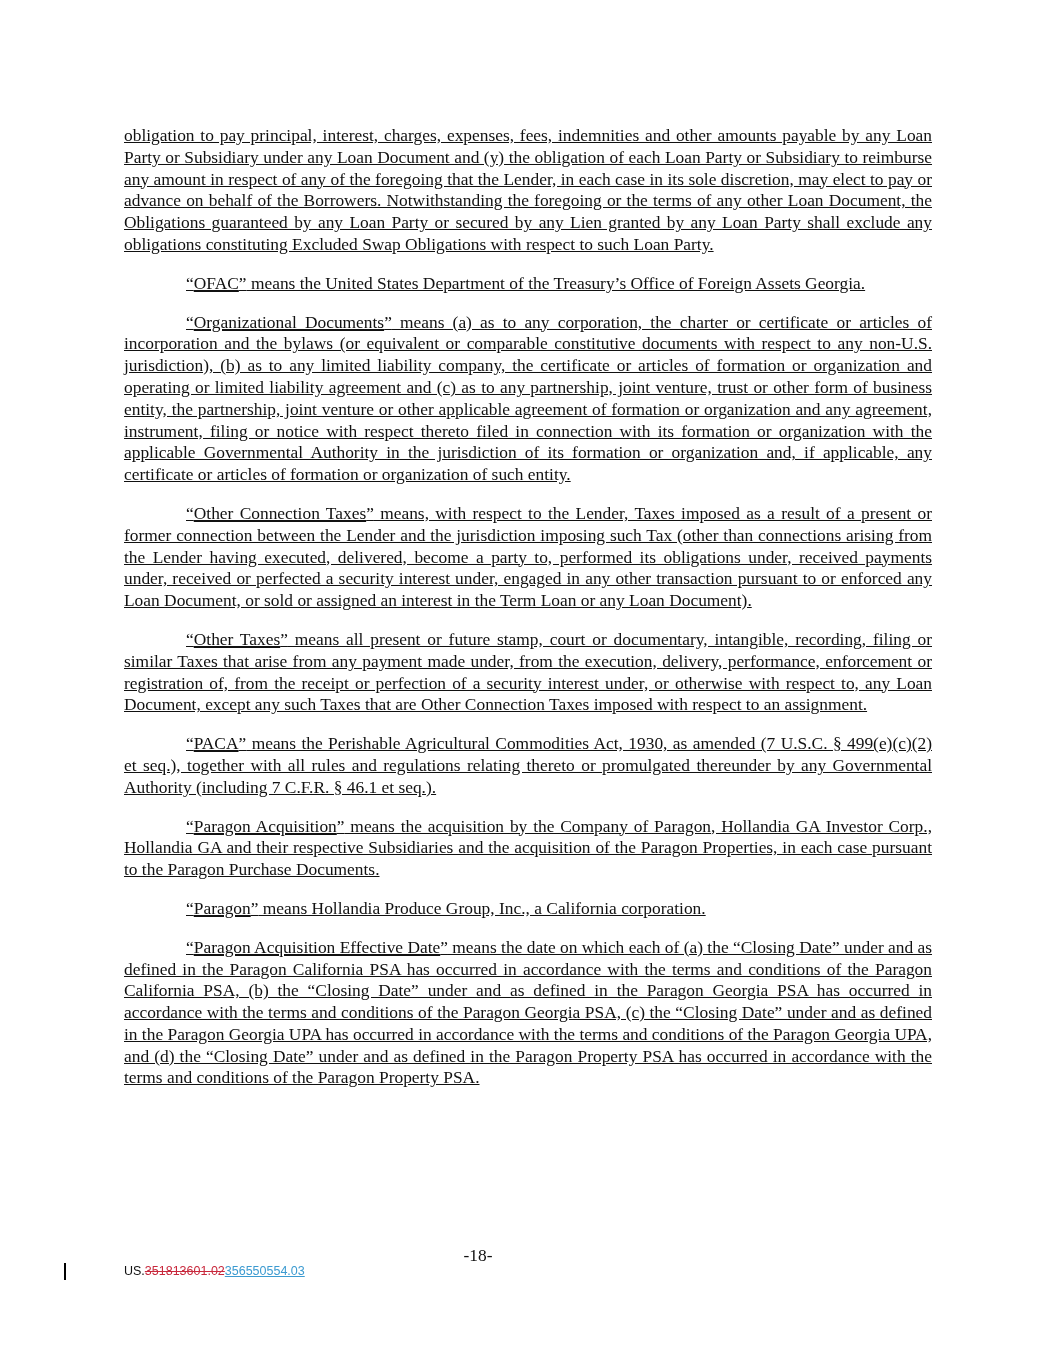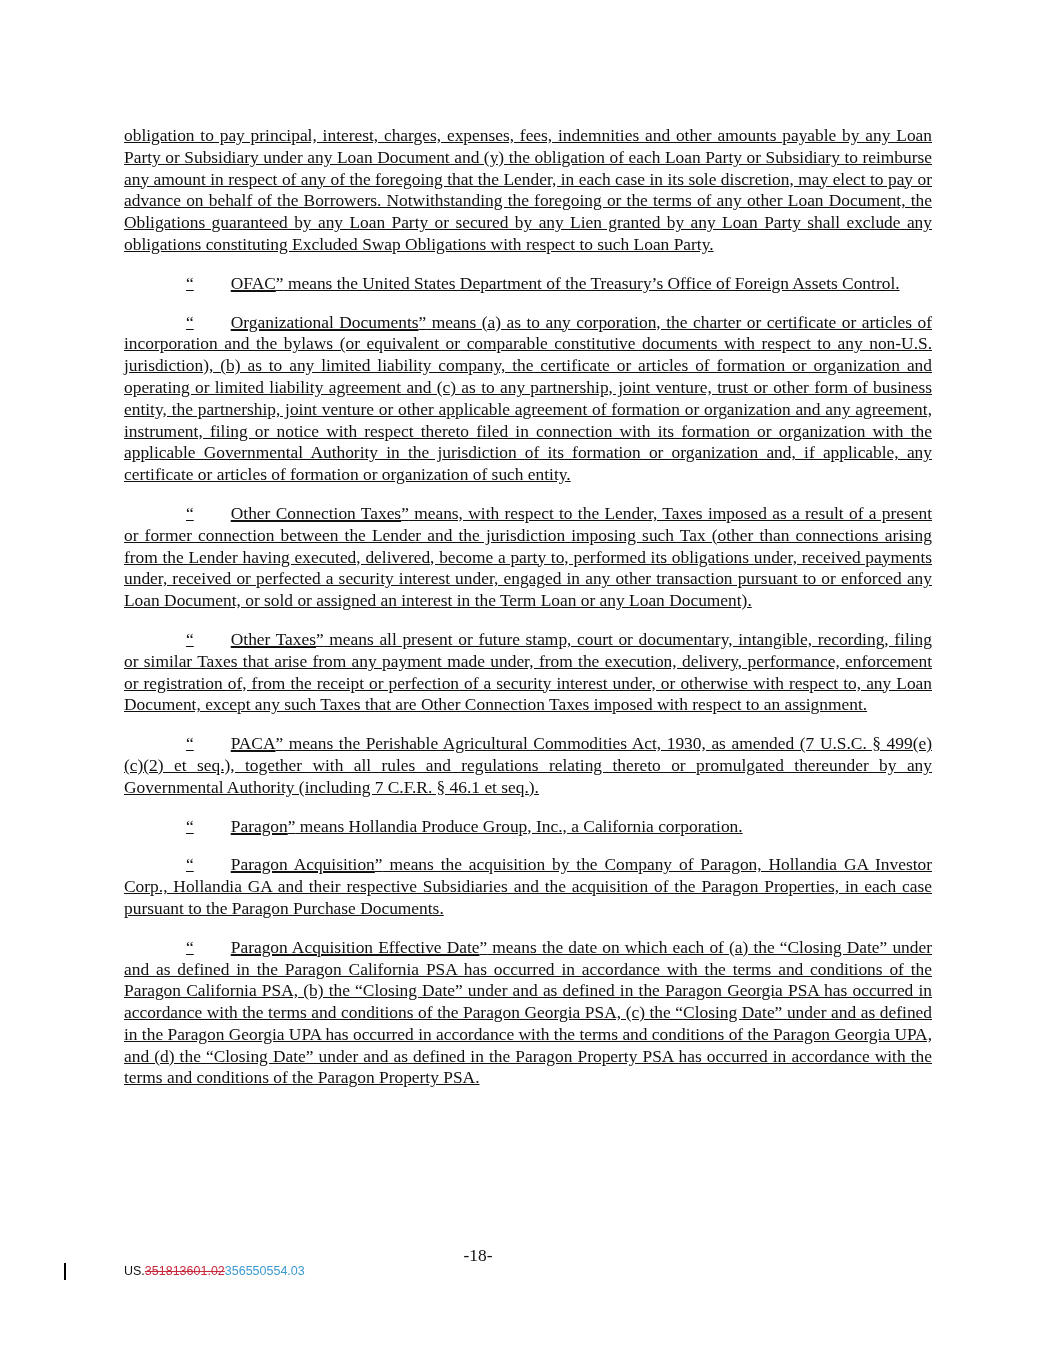--- a/index.html
+++ b/index.html
@@ -29,21 +29,20 @@
       text-align: justify;
       text-align-last: left;
     }
     .para.indent {
       text-indent: 62px;
     }
     .term {
       text-decoration: underline;
       text-underline-offset: 2px;
       text-decoration-thickness: 1px;
-      margin-left: 37px;
     }
     .page-number {
       position: absolute;
       left: 0;
       width: 956px;
       top: 1245px;
       text-align: center;
       font-size: 17.4px;
     }
     .change-bar {
@@ -60,41 +59,42 @@
       top: 1264px;
       font-family: "Liberation Sans", "DejaVu Sans", sans-serif;
       font-size: 12.5px;
       color: #111111;
     }
     .doc-id .deleted {
       text-decoration: line-through;
       margin-top: 19px;
     }
     .doc-id .inserted {
+      text-decoration: underline;
     }
   </style>
 </head>
 <body>
 
 <div class="page-body">
   <p class="para">obligation to pay principal, interest, charges, expenses, fees, indemnities and other amounts payable by any Loan Party or Subsidiary under any Loan Document and (y) the obligation of each Loan Party or Subsidiary to reimburse any amount in respect of any of the foregoing that the Lender, in each case in its sole discretion, may elect to pay or advance on behalf of the Borrowers.  Notwithstanding the foregoing or the terms of any other Loan Document, the Obligations guaranteed by any Loan Party or secured by any Lien granted by any Loan Party shall exclude any obligations constituting Excluded Swap Obligations with respect to such Loan Party.</p>
 
-  <p class="para indent"><span>“</span><span class="term">OFAC</span><span>”</span><span> means the United States Department of the Treasury’s Office of Foreign Assets Control.</span></p>
+  <p class="para indent"><span>“</span><span class="term">OFAC</span><span>”</span><span> means the United States Department of the Treasury’s Office of Foreign Assets Georgia.</span></p>
 
   <p class="para indent"><span>“</span><span class="term">Organizational Documents</span><span>”</span><span> means (a) as to any corporation, the charter or certificate or articles of incorporation and the bylaws (or equivalent or comparable constitutive documents with respect to any non-U.S. jurisdiction), (b) as to any limited liability company, the certificate or articles of formation or organization and operating or limited liability agreement and (c) as to any partnership, joint venture, trust or other form of business entity, the partnership, joint venture or other applicable agreement of formation or organization and any agreement, instrument, filing or notice with respect thereto filed in connection with its formation or organization with the applicable Governmental Authority in the jurisdiction of its formation or organization and, if applicable, any certificate or articles of formation or organization of such entity.</span></p>
 
   <p class="para indent"><span>“</span><span class="term">Other Connection Taxes</span><span>”</span><span> means, with respect to the Lender, Taxes imposed as a result of a present or former connection between the Lender and the jurisdiction imposing such Tax (other than connections arising from the Lender having executed, delivered, become a party to, performed its obligations under, received payments under, received or perfected a security interest under, engaged in any other transaction pursuant to or enforced any Loan Document, or sold or assigned an interest in the Term Loan or any Loan Document).</span></p>
 
   <p class="para indent"><span>“</span><span class="term">Other Taxes</span><span>”</span><span> means all present or future stamp, court or documentary, intangible, recording, filing or similar Taxes that arise from any payment made under, from the execution, delivery, performance, enforcement or registration of, from the receipt or perfection of a security interest under, or otherwise with respect to, any Loan Document, except any such Taxes that are Other Connection Taxes imposed with respect to an assignment.</span></p>
 
   <p class="para indent"><span>“</span><span class="term">PACA</span><span>”</span><span> means the Perishable Agricultural Commodities Act, 1930, as amended (7 U.S.C. § 499(e)(c)(2) et seq.), together with all rules and regulations relating thereto or promulgated thereunder by any Governmental Authority (including 7 C.F.R. § 46.1 et seq.).</span></p>
 
+  <p class="para indent"><span>“</span><span class="term">Paragon Acquisition</span><span>”</span><span> means the acquisition by the Company of Paragon, Hollandia GA Investor Corp., Hollandia GA and their respective Subsidiaries and the acquisition of the Paragon Properties, in each case pursuant to the Paragon Purchase Documents.</span></p>
+
   <p class="para indent"><span>“</span><span class="term">Paragon</span><span>”</span><span> means Hollandia Produce Group, Inc., a California corporation.</span></p>
-
-  <p class="para indent"><span>“</span><span class="term">Paragon Acquisition</span><span>”</span><span> means the acquisition by the Company of Paragon, Hollandia GA Investor Corp., Hollandia GA and their respective Subsidiaries and the acquisition of the Paragon Properties, in each case pursuant to the Paragon Purchase Documents.</span></p>
 
   <p class="para indent"><span>“</span><span class="term">Paragon Acquisition Effective Date</span><span>”</span><span> means the date on which each of (a) the “Closing Date” under and as defined in the Paragon California PSA has occurred in accordance with the terms and conditions of the Paragon California PSA, (b) the “Closing Date” under and as defined in the Paragon Georgia PSA has occurred in accordance with the terms and conditions of the Paragon Georgia PSA, (c) the “Closing Date” under and as defined in the Paragon Georgia UPA has occurred in accordance with the terms and conditions of the Paragon Georgia UPA, and (d) the “Closing Date” under and as defined in the Paragon Property PSA has occurred in accordance with the terms and conditions of the Paragon Property PSA.</span></p>
 </div>
 
 <div class="page-number">-18-</div>
 
 <div class="change-bar"></div>
 
 <div class="doc-id"><span>US.</span><span class="deleted" style="color: rgb(200, 40, 60);">351813601.02</span><span class="inserted" style="color: rgb(59, 154, 208);">356550554.03</span></div>
 

